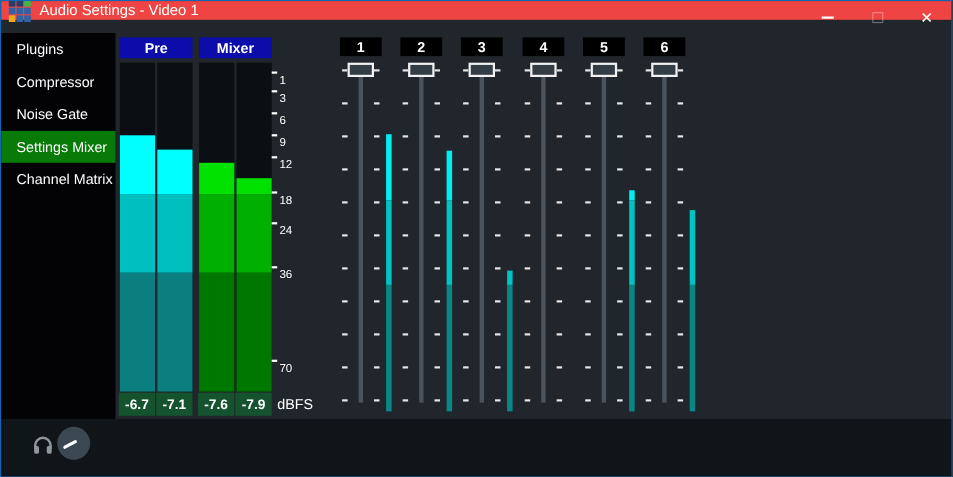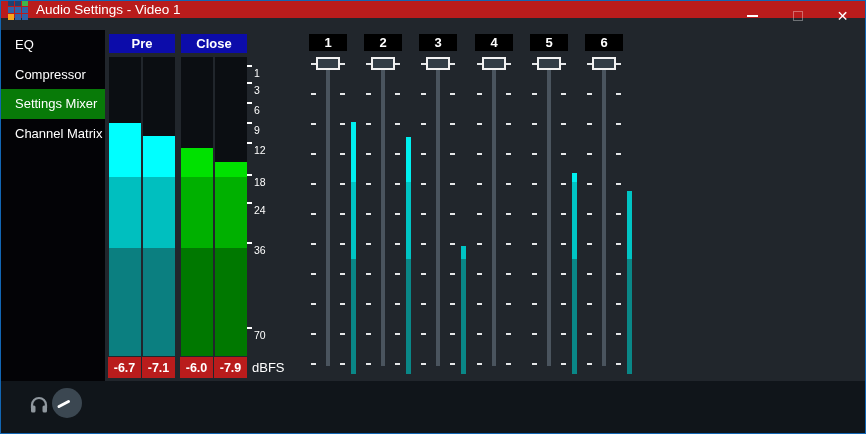--- a/index.html
+++ b/index.html
@@ -3,42 +3,42 @@
 <meta charset="utf-8">
 <style>
   html,body { margin:0; padding:0; background:#3a3a3a; }
   * { box-sizing:border-box; user-select:none; cursor:default; }
   .window {
     position:relative; width:866px; height:434px;
     background:#21262c; border:1px solid #1266b3; overflow:hidden;
     font-family:"Liberation Sans", sans-serif;
   }
   
-  .titlebar { position:absolute; left:0; top:0; right:0; height:17px; background:#b91c1c;
+  .titlebar { position:absolute; left:0; top:0; right:0; height:17px; background:#ef4444;
     display:flex; align-items:center; }
   .app-icon { margin-left:7px; width:20px; height:20px; display:grid;
     grid-template-columns:repeat(3,1fr); grid-template-rows:repeat(3,1fr); gap:1px; }
   .app-icon span { display:block; }
   .title { color:#ffffff; font-size:13.5px; margin-left:8px; white-space:nowrap; }
   .caption { position:absolute; right:0; top:0; height:29px; display:flex; }
   .cap-btn { width:45px; height:29px; display:flex; align-items:center; justify-content:center; }
   .glyph-min { width:11px; height:2px; background:#ffffff; }
   .glyph-max { width:10px; height:10px; border:1.5px solid rgba(255,255,255,0.35); }
   .glyph-close { color:#ffffff; font-size:14px; line-height:1; }
   
   .sidebar { position:absolute; left:0; top:29px; width:104px; height:351px; background:#030306; }
   .side-item { height:29.5px; display:flex; align-items:center; padding-left:14px;
     color:#ffffff; font-size:13px; }
   .side-item.selected { background:#087a08; }
   
   .mheader { position:absolute; top:33px; height:19px; background:#0c0caa; color:#fff;
     font-weight:bold; font-size:13px; display:flex; align-items:center; justify-content:center; }
   .mcol { position:absolute; top:56px; height:299px; width:32px; background:#0b0e12; }
   .mseg { position:absolute; width:32px; }
-  .mval { position:absolute; top:356px; height:21px; width:33px; background:#b91c1c;
+  .mval { position:absolute; top:356px; height:21px; width:33px; background:#14532d;
     color:#fff; font-weight:bold; font-size:12.5px; display:flex; align-items:center; justify-content:center; }
   .dbfs { position:absolute; left:251px; top:359px; color:#ffffff; font-size:13px; }
   .stick-dash { position:absolute; left:246px; width:5px; height:2px; background:#ffffff; }
   .stick-label { position:absolute; left:253px; color:#ffffff; font-size:10.5px; }
   
   .ch-header { position:absolute; top:33px; width:38px; height:17px; background:#000000;
     color:#fff; font-weight:bold; font-size:13px; display:flex; align-items:center; justify-content:center; }
   .ch-track { position:absolute; top:58px; width:4px; height:307px; background:#4a545e; }
   .ch-handle { position:absolute; top:56px; width:24px; height:13px; background:#323d46;
     border:2px solid #f2f2f2; }
@@ -78,44 +78,45 @@
       <div class="cap-btn">
         <span class="glyph-max"></span>
       </div>
       <div class="cap-btn">
         <span class="glyph-close">✕</span>
       </div>
     </div>
   </div>
 
   <div class="sidebar" id="sidebar">
-      <div class="side-item">EQ</div>
+      <div class="side-item">Plugins</div>
       <div class="side-item">Compressor</div>
+      <div class="side-item">Noise Gate</div>
       <div class="side-item selected">Settings Mixer</div>
       <div class="side-item">Channel Matrix</div>
     </div>
 
   <div id="panel">
       <div class="mheader" style="left: 108px; width: 66px;">Pre</div>
       <div class="mcol" style="left: 108px;"></div>
       <div class="mseg" style="left: 108px; top: 122px; height: 54px; background: rgb(0, 255, 255);"></div>
       <div class="mseg" style="left: 108px; top: 176px; height: 71px; background: rgb(0, 191, 191);"></div>
       <div class="mseg" style="left: 108px; top: 247px; height: 108px; background: rgb(11, 127, 128);"></div>
       <div class="mval" style="left: 107px;">-6.7</div>
       <div class="mcol" style="left: 142px;"></div>
       <div class="mseg" style="left: 142px; top: 135px; height: 41px; background: rgb(0, 255, 255);"></div>
       <div class="mseg" style="left: 142px; top: 176px; height: 71px; background: rgb(0, 191, 191);"></div>
       <div class="mseg" style="left: 142px; top: 247px; height: 108px; background: rgb(11, 127, 128);"></div>
       <div class="mval" style="left: 141px;">-7.1</div>
-      <div class="mheader" style="left: 180px; width: 66px;">Close</div>
+      <div class="mheader" style="left: 180px; width: 66px;">Mixer</div>
       <div class="mcol" style="left: 180px;"></div>
       <div class="mseg" style="left: 180px; top: 147px; height: 29px; background: rgb(0, 225, 0);"></div>
       <div class="mseg" style="left: 180px; top: 176px; height: 71px; background: rgb(0, 176, 0);"></div>
       <div class="mseg" style="left: 180px; top: 247px; height: 108px; background: rgb(0, 120, 0);"></div>
-      <div class="mval" style="left: 179px;">-6.0</div>
+      <div class="mval" style="left: 179px;">-7.6</div>
       <div class="mcol" style="left: 214px;"></div>
       <div class="mseg" style="left: 214px; top: 161px; height: 15px; background: rgb(0, 225, 0);"></div>
       <div class="mseg" style="left: 214px; top: 176px; height: 71px; background: rgb(0, 176, 0);"></div>
       <div class="mseg" style="left: 214px; top: 247px; height: 108px; background: rgb(0, 120, 0);"></div>
       <div class="mval" style="left: 213px;">-7.9</div>
       <div class="stick-dash" style="top: 64px;"></div>
       <div class="stick-label" style="top: 66px;">1</div>
       <div class="stick-dash" style="top: 81px;"></div>
       <div class="stick-label" style="top: 83px;">3</div>
       <div class="stick-dash" style="top: 101px;"></div>

